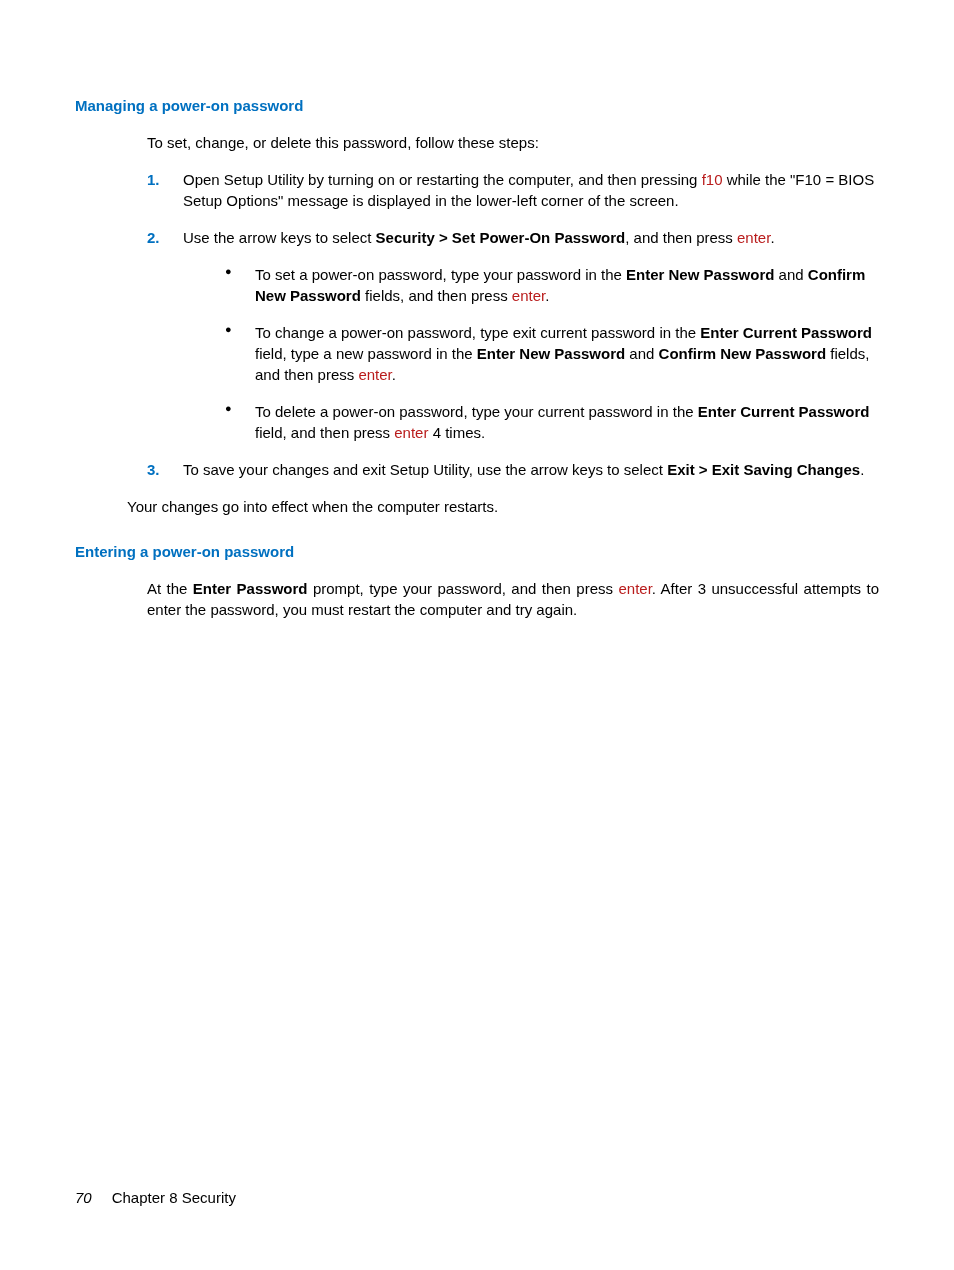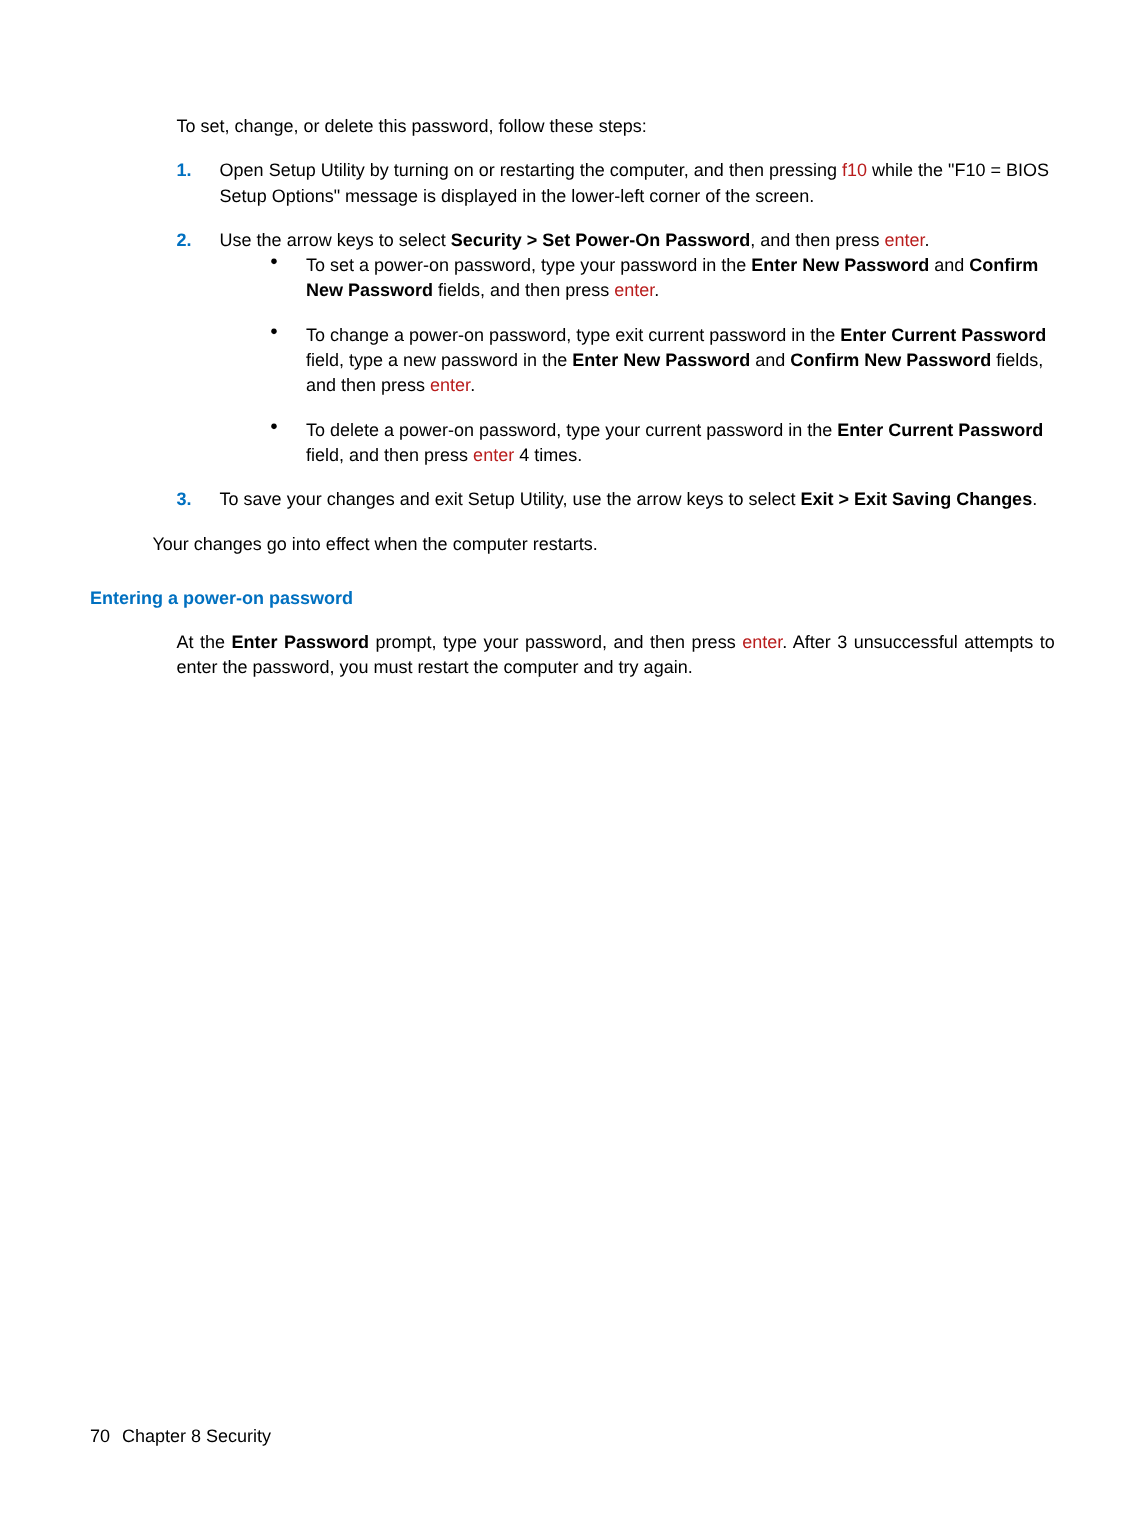--- a/index.html
+++ b/index.html
@@ -45,21 +45,21 @@
     }
     ol.numbered > li > .num {
       position: absolute;
       left: 0;
       top: 0;
       color: #0070c0;
       font-weight: bold;
     }
     ul.bullets {
       list-style: none;
-      margin-top: 0;
+      margin-top: 16px;
       margin-left: 36px;
     }
     ul.bullets > li {
       position: relative;
       padding-left: 36px;
       margin-bottom: 16px;
     }
     ul.bullets > li::before {
       content: "●";
       position: absolute;
@@ -77,28 +77,30 @@
       margin-left: 72px;
       text-align: justify;
     }
     .footer {
       position: absolute;
       bottom: 62px;
       left: 75px;
       font-size: 15px;
     }
     .footer .pagenum {
-      margin-right: 10px;
+      margin-right: 20px;
+      font-style: italic;
     }
   </style>
 </head>
 <body>
 
 <div class="page">
 
+  <div class="section-heading">Managing a power-on password</div>
 
   <div class="intro-text">To set, change, or delete this password, follow these steps:</div>
 
   <ol class="numbered">
     <li>
       <span class="num">1.</span>
       <span>Open Setup Utility by turning on or restarting the computer, and then pressing </span><span class="blue">f10</span><span> while the "F10 = BIOS Setup Options" message is displayed in the lower-left corner of the screen.</span>
     </li>
     <li>
       <span class="num">2.</span>

